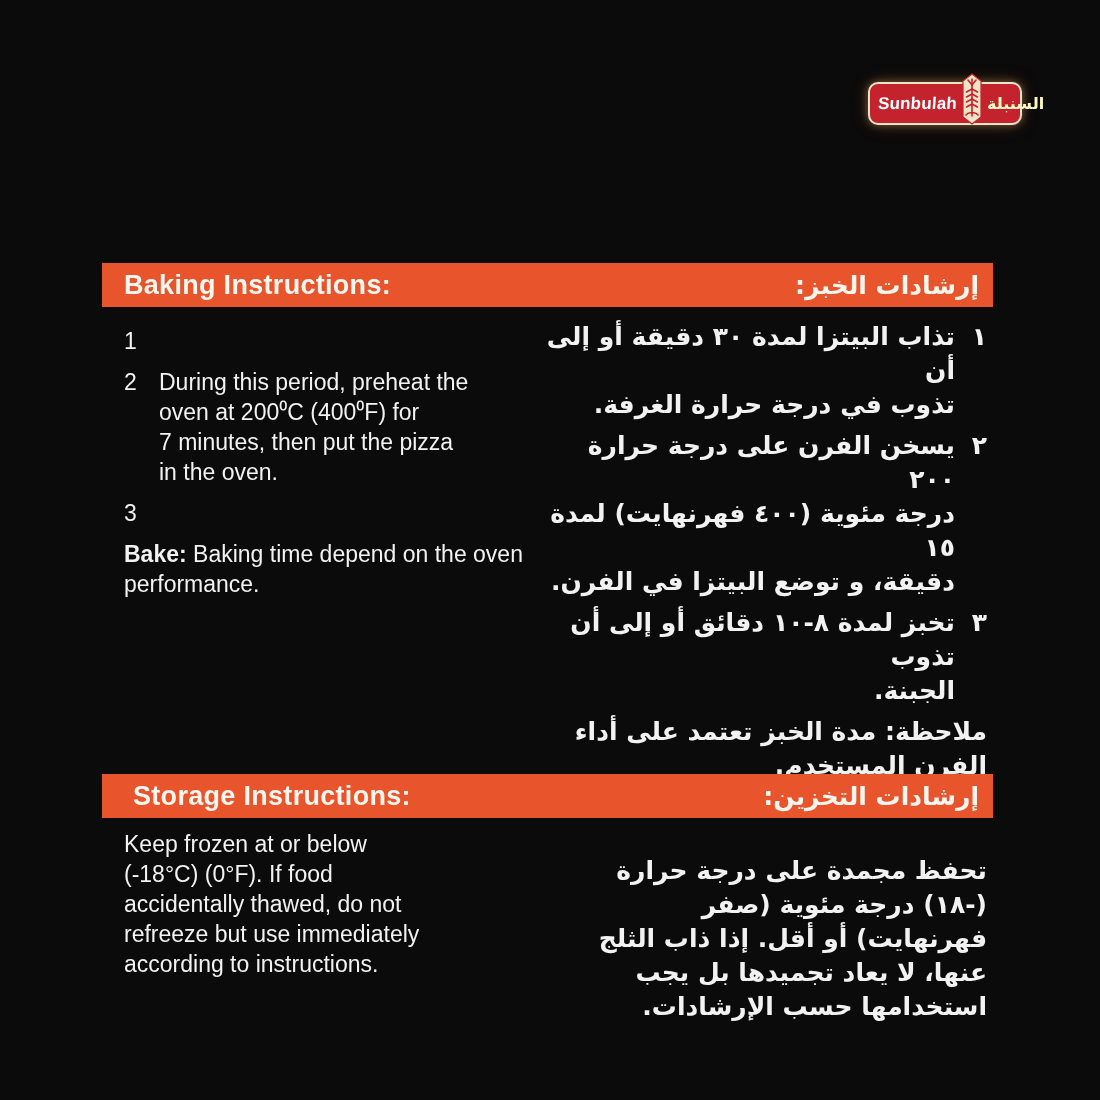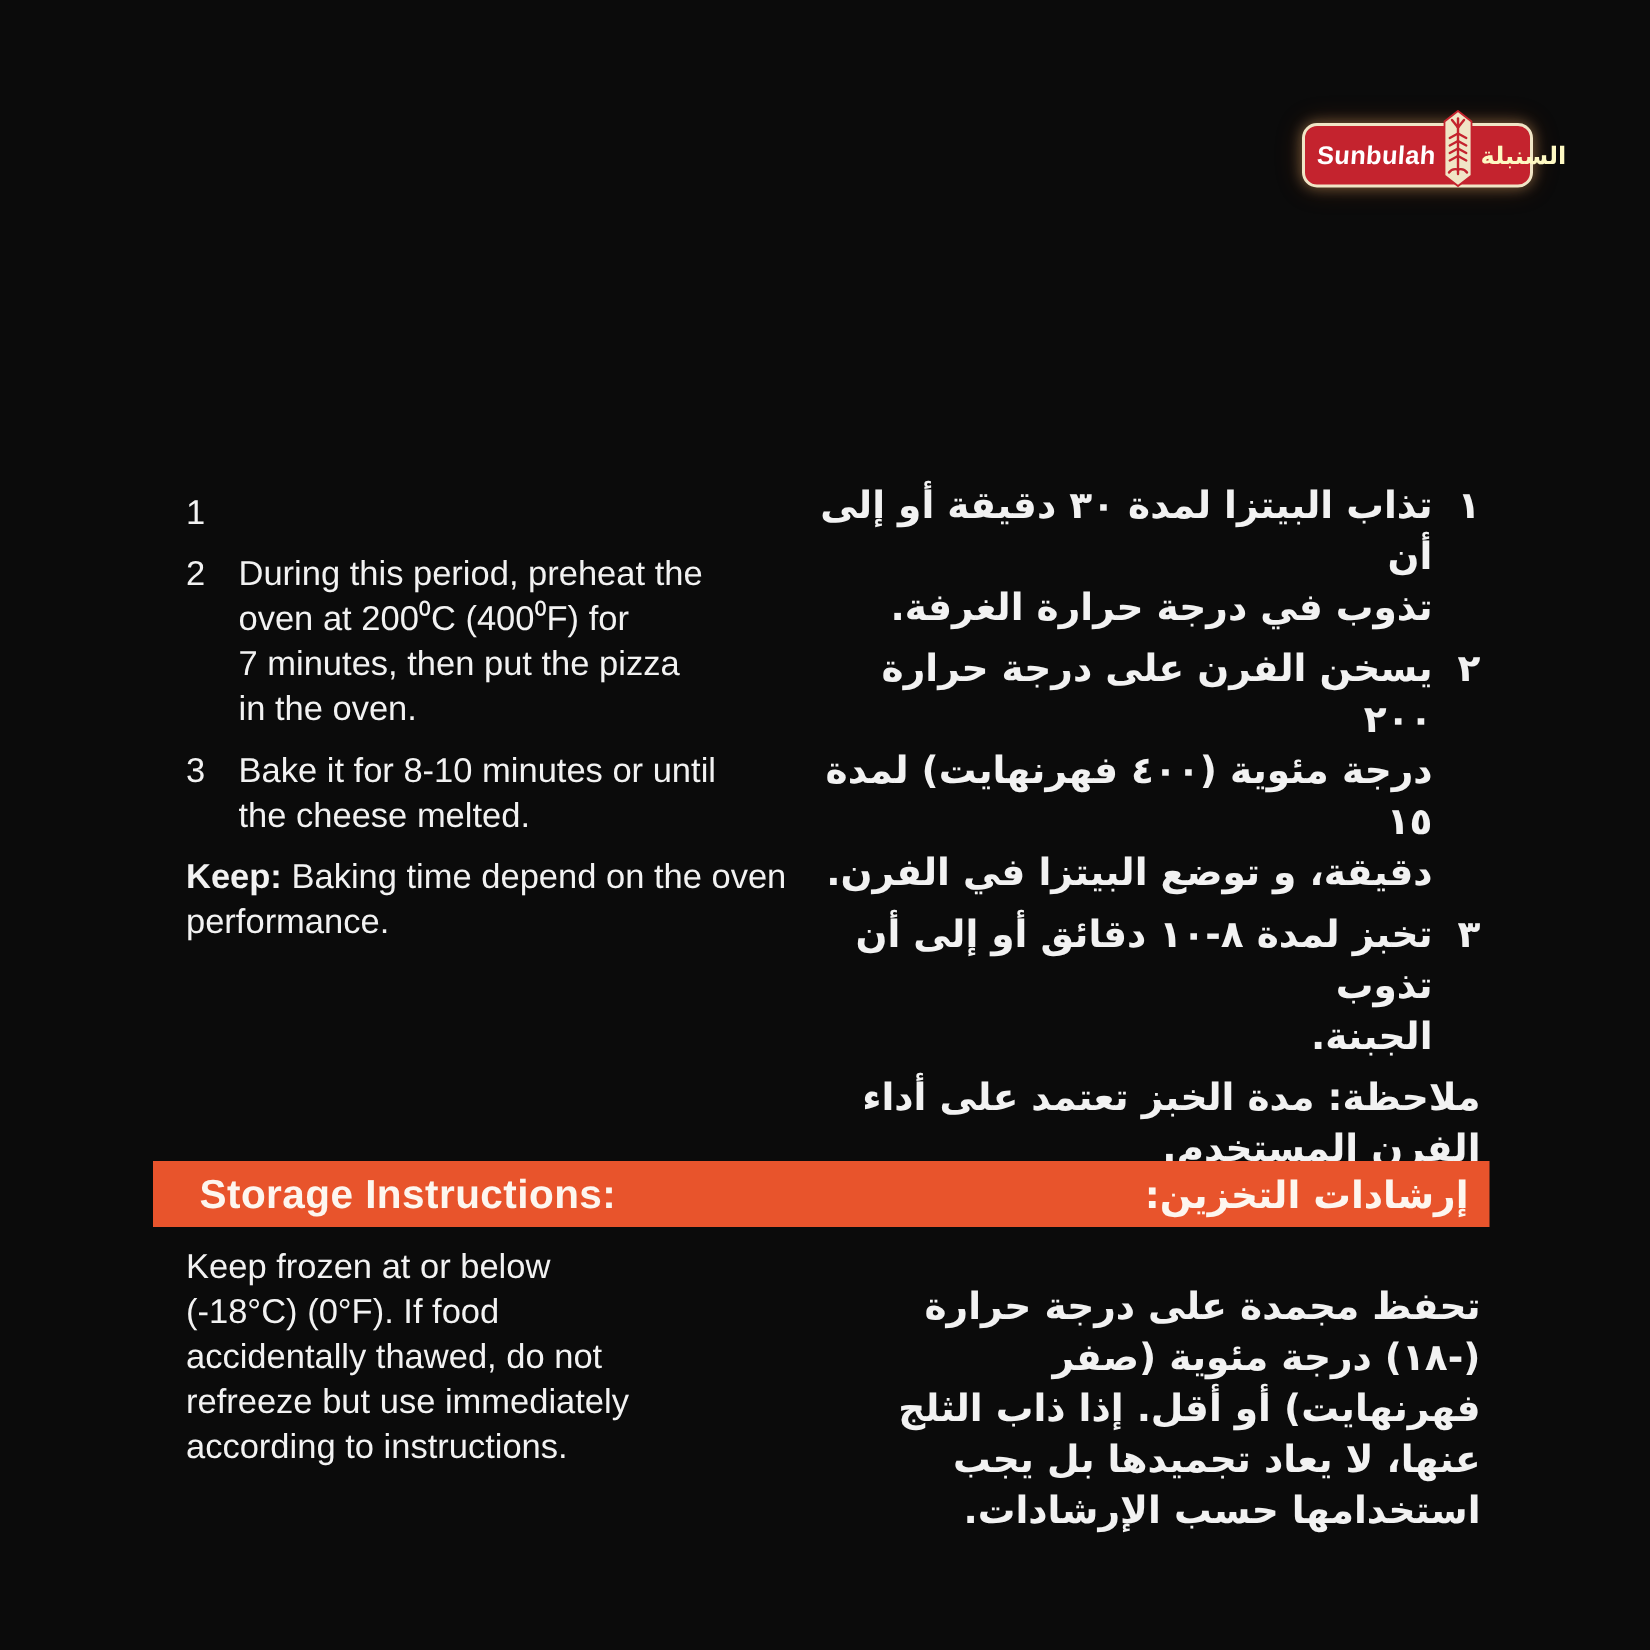--- a/index.html
+++ b/index.html
@@ -91,39 +91,41 @@
           <line x1="13" y1="31" x2="7.5" y2="34"></line>
           <line x1="13" y1="31" x2="18.5" y2="34"></line>
           <path d="M13 40 Q9 39 7 42"></path>
           <path d="M13 40 Q17 39 19 42"></path>
         </g>
       </svg>
     </span>
     <span class="logo-ar">السنبلة</span>
   </div>
 
+  <div class="bar bar-baking">
+    <span class="bar-en">Baking Instructions:</span>
+    <span class="bar-ar">إرشادات الخبز:</span>
+  </div>
 
   <div class="col-en col-baking-en">
     <div class="item-en">
       <span class="num">1</span>
     </div>
     <div class="item-en">
       <span class="num">2</span>
       <span class="pre">During this period, preheat the
 oven at 200⁰C (400⁰F) for
 7 minutes, then put the pizza
 in the oven.</span>
     </div>
     <div class="item-en">
       <span class="num">3</span>
-      <span class="pre">Bake it for 8-10 minutes or until
-the cheese melted.</span>
     </div>
     <div class="note-en">
-      <span class="bold">Keep:</span>
+      <span class="bold">Bake:</span>
       <span>Baking time depend on the oven performance.</span>
     </div>
   </div>
 
   <div class="col-ar col-baking-ar" dir="rtl">
     <div class="item-ar">
       <span class="num">١</span>
       <span class="pre">تذاب البيتزا لمدة ٣٠ دقيقة أو إلى أن
 تذوب في درجة حرارة الغرفة.</span>
     </div>

